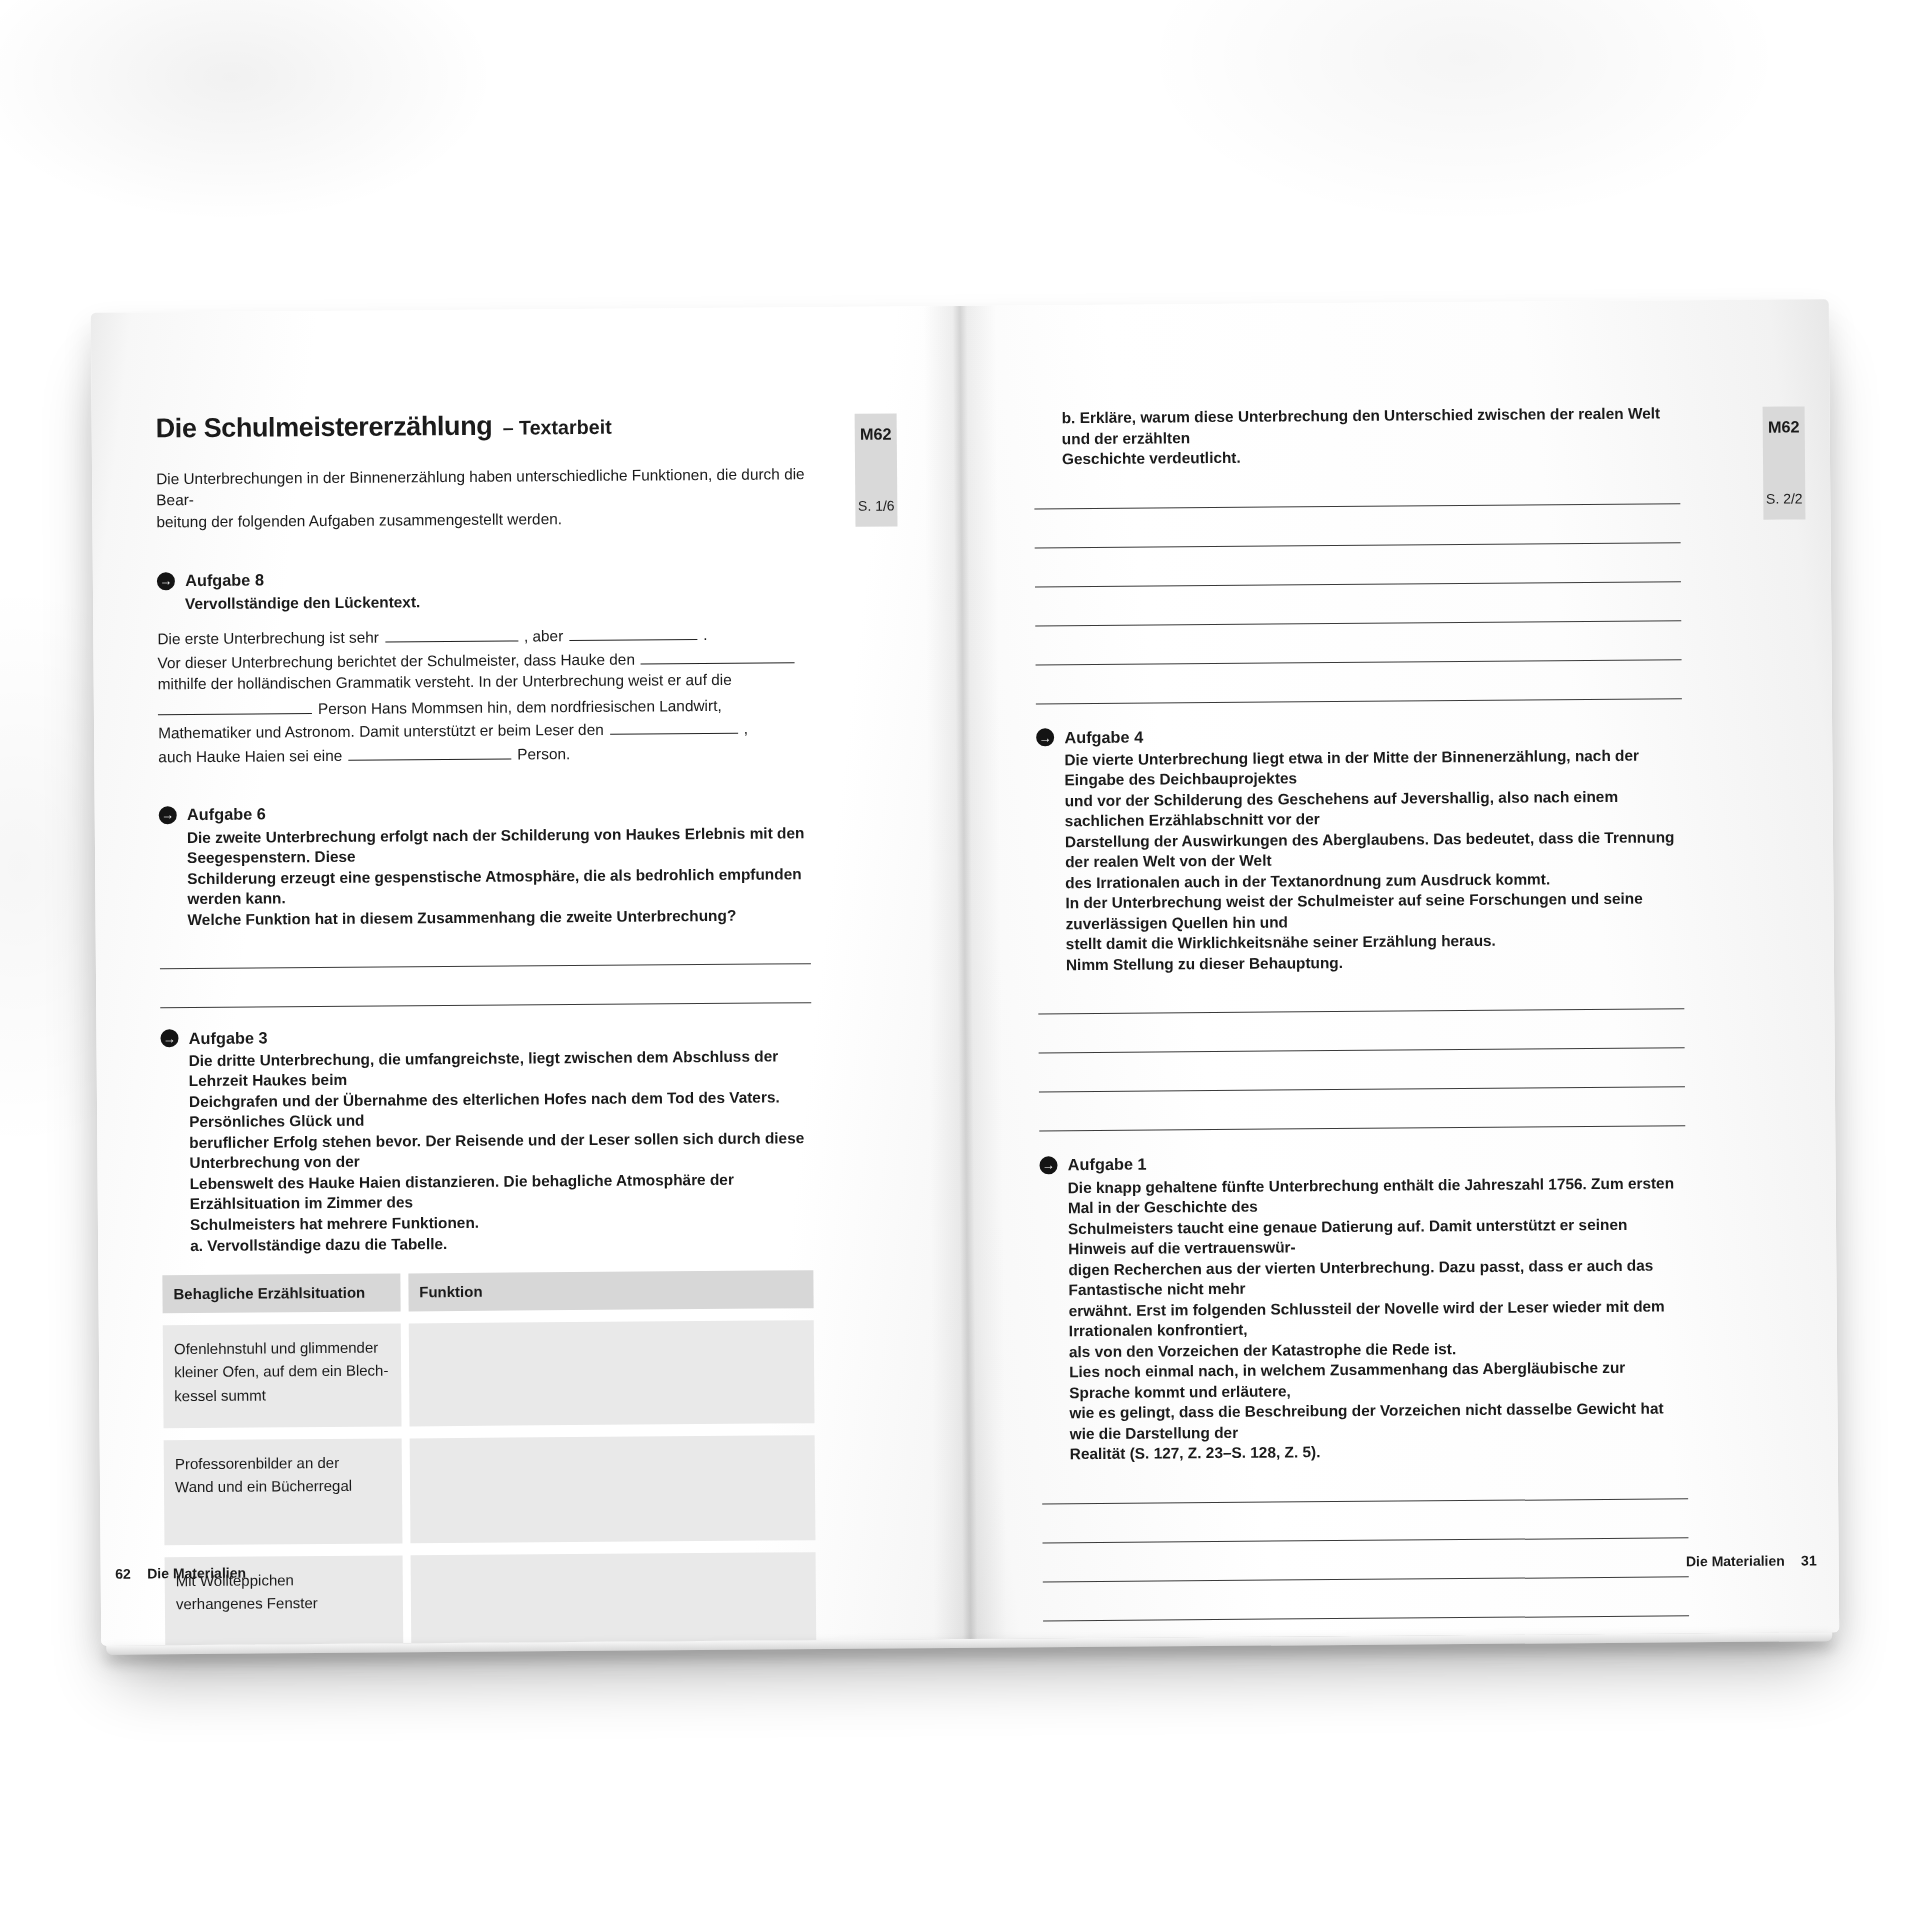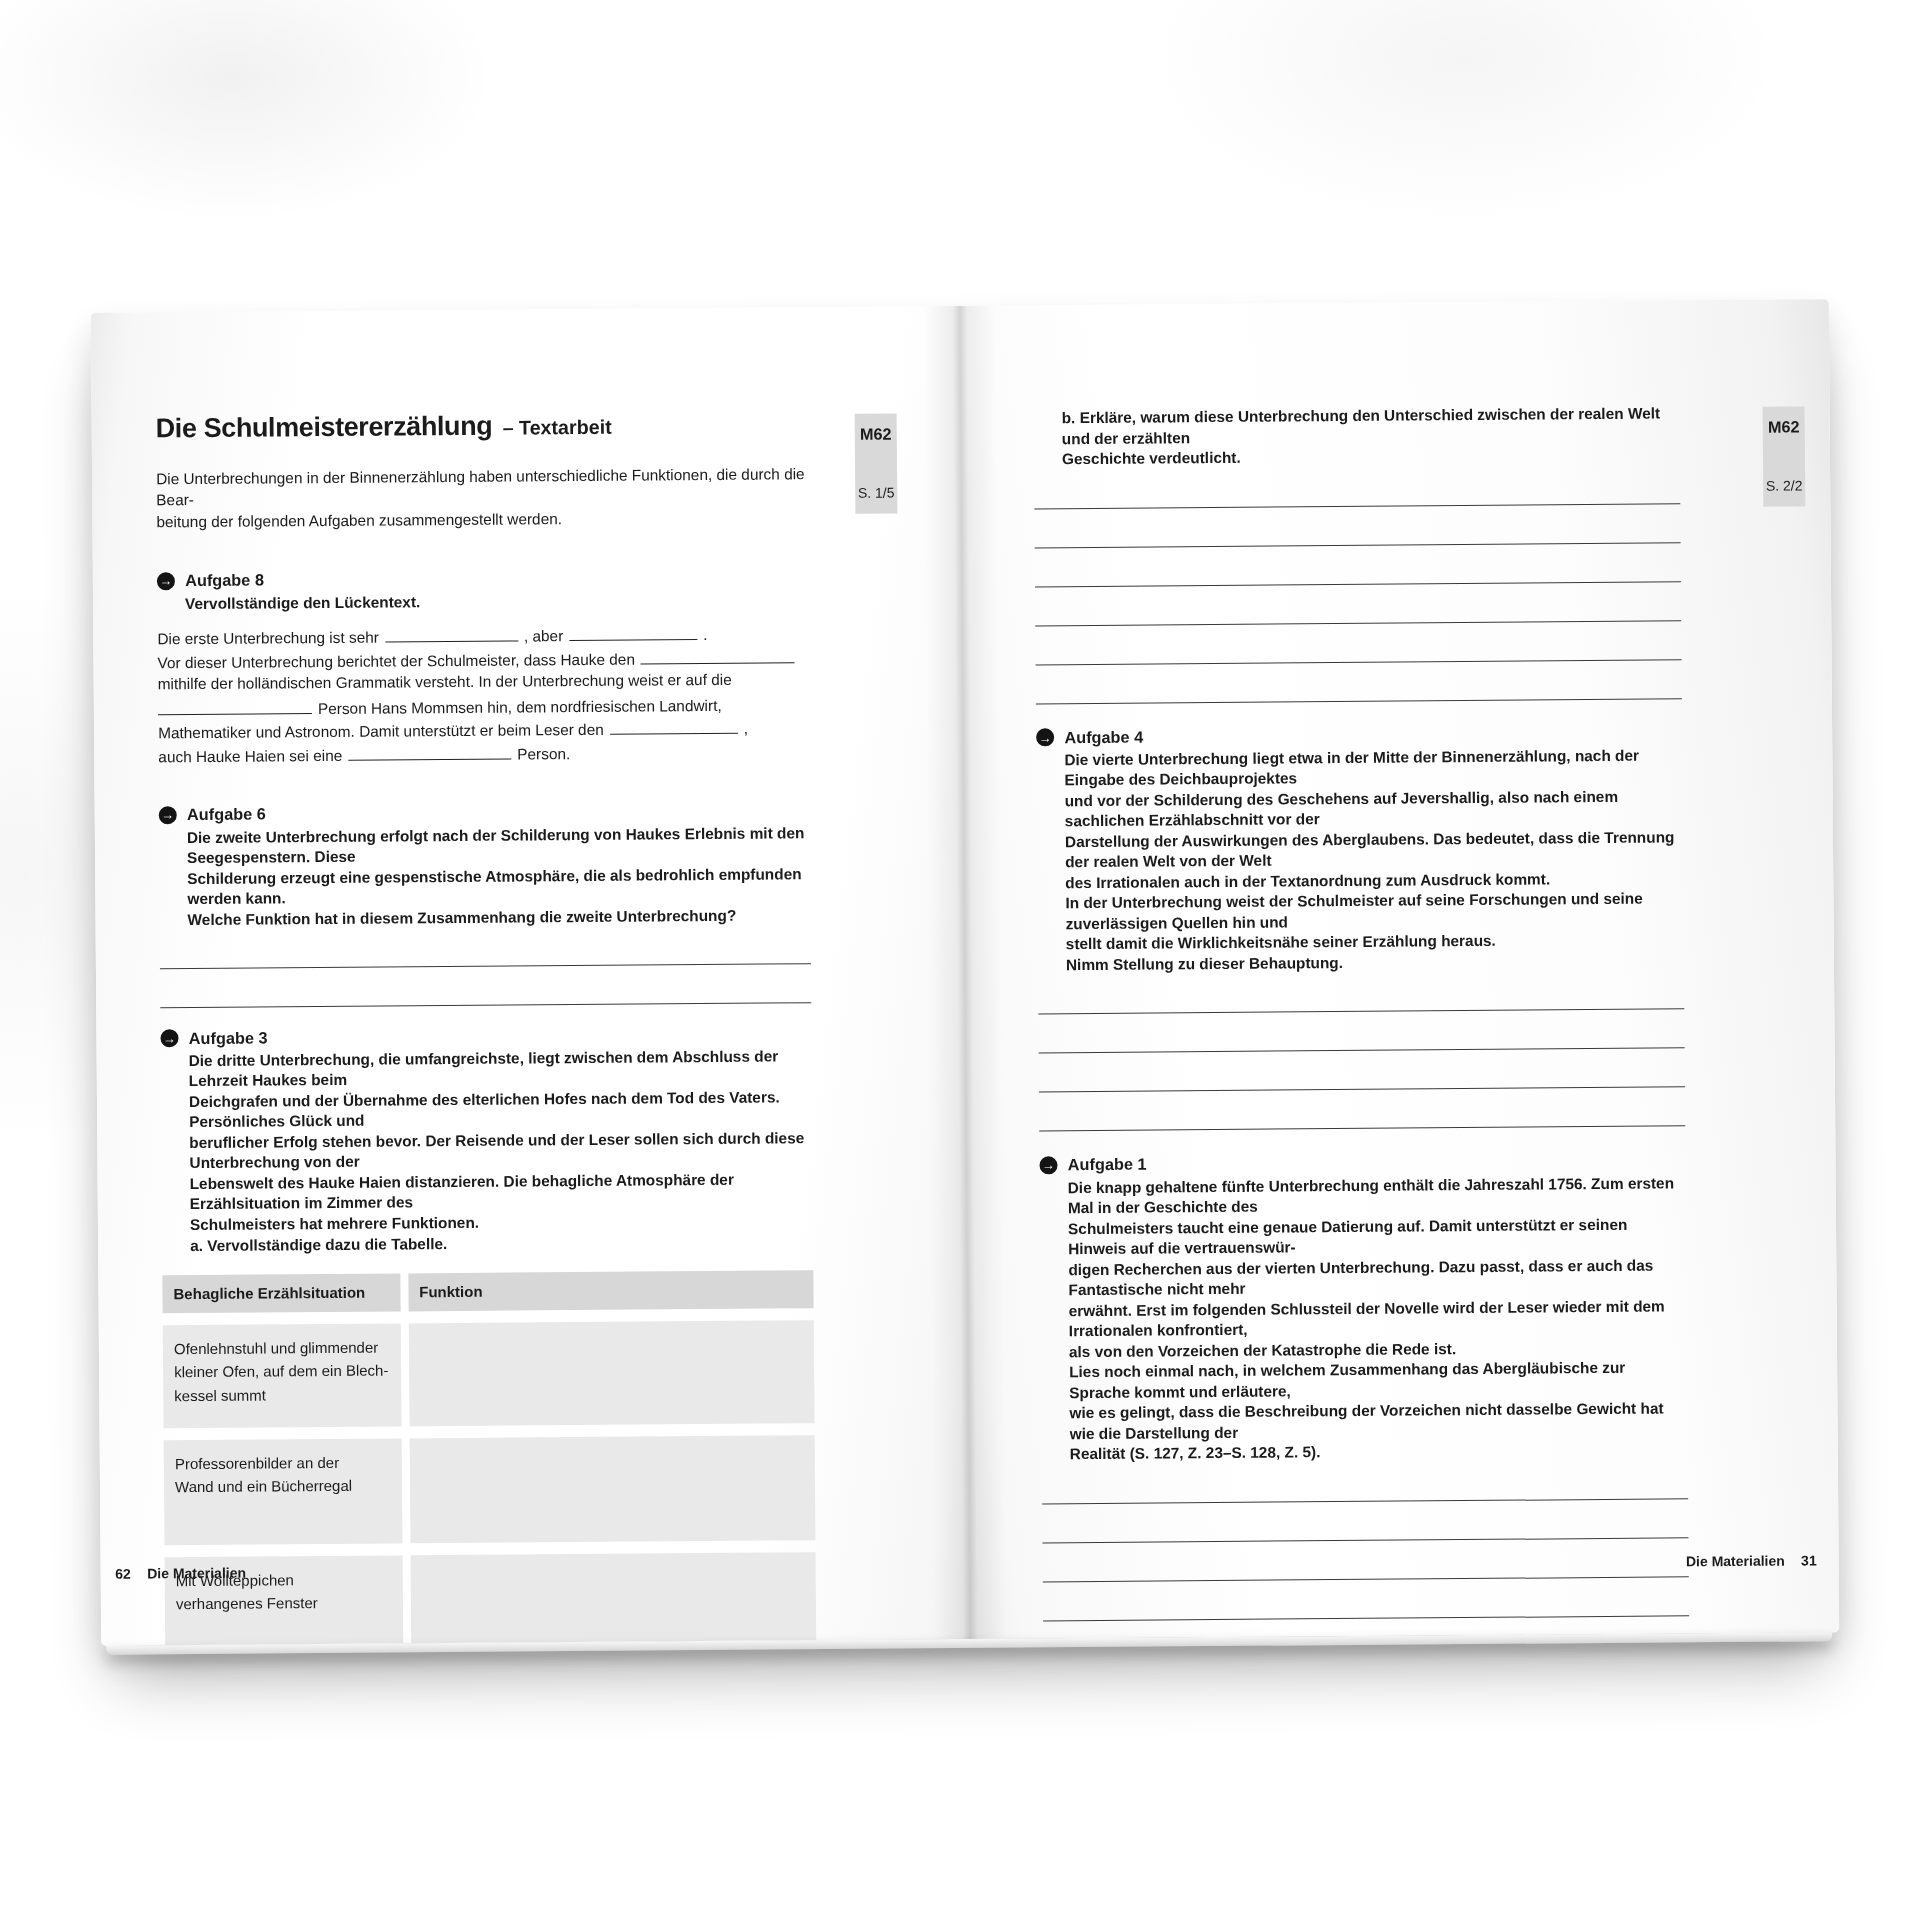--- a/index.html
+++ b/index.html
@@ -153,21 +153,21 @@
     line-height: 23.5px;
   }
   .r1 { min-height: 103px; }
   .r2 { min-height: 105px; }
   .r3 { min-height: 105px; }
 
   .tab {
     position: absolute;
     top: 107px;
     width: 42px;
-    height: 100px;
+    height: 113px;
     background: #d9d9d9;
     display: flex;
     flex-direction: column;
     align-items: center;
     justify-content: space-between;
     padding: 11px 0 13px 0;
     box-sizing: border-box;
     z-index: 2;
   }
   .page.left .tab { right: 64px; }
@@ -191,21 +191,21 @@
 </style>
 </head>
 <body>
 
 <div class="scene">
   <div class="book">
 
     <section class="page left">
       <div class="tab">
         <span class="code">M62</span>
-        <span class="sheet">S. 1/5</span>
+        <span class="sheet">S. 1/6</span>
       </div>
 
       <div class="content">
         <div class="title-row">
           <h1>Die Schulmeistererzählung</h1>
           <span class="subtitle">– Textarbeit</span>
         </div>
 
         <p class="intro">Die Unterbrechungen in der Binnenerzählung haben unterschiedliche Funktionen, die durch die Bear-
 beitung der folgenden Aufgaben zusammengestellt werden.</p>

